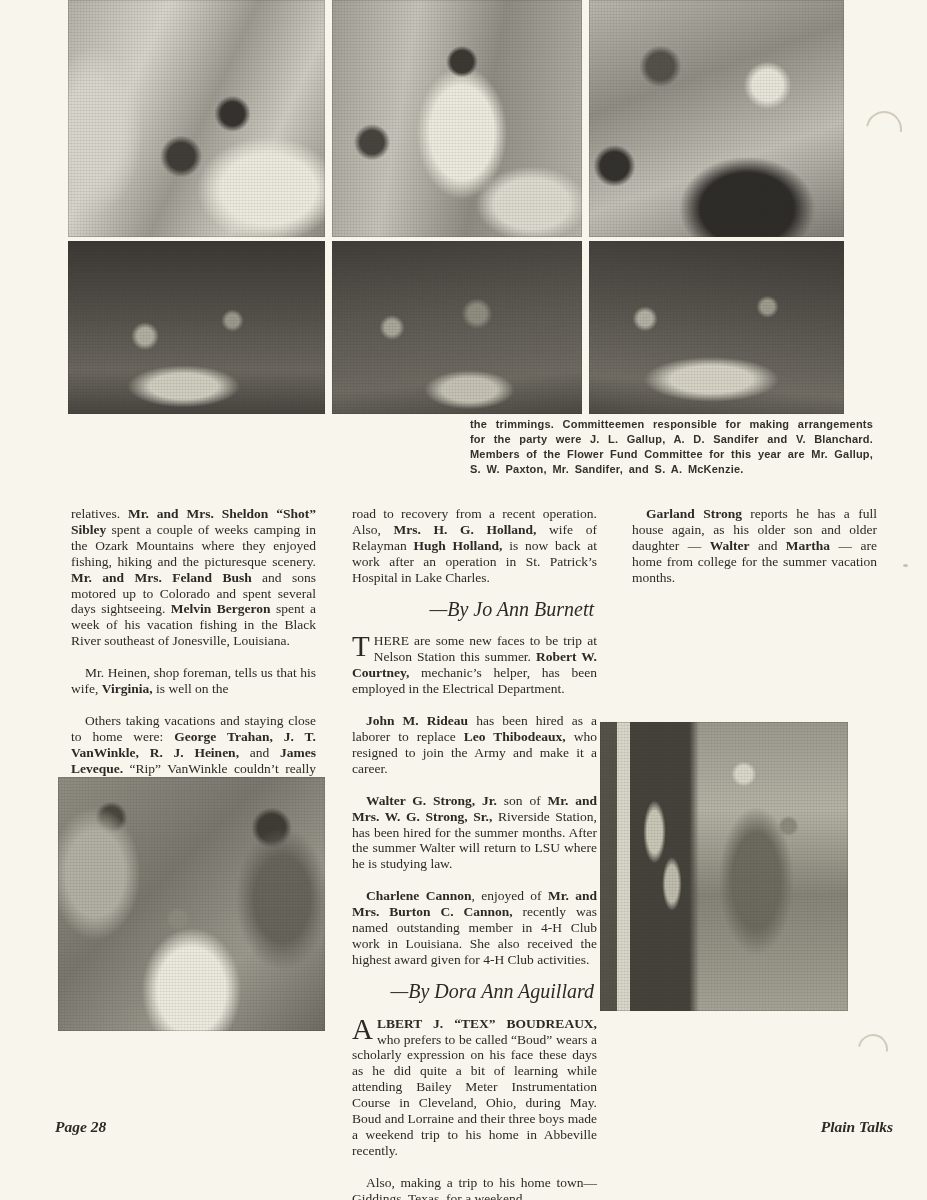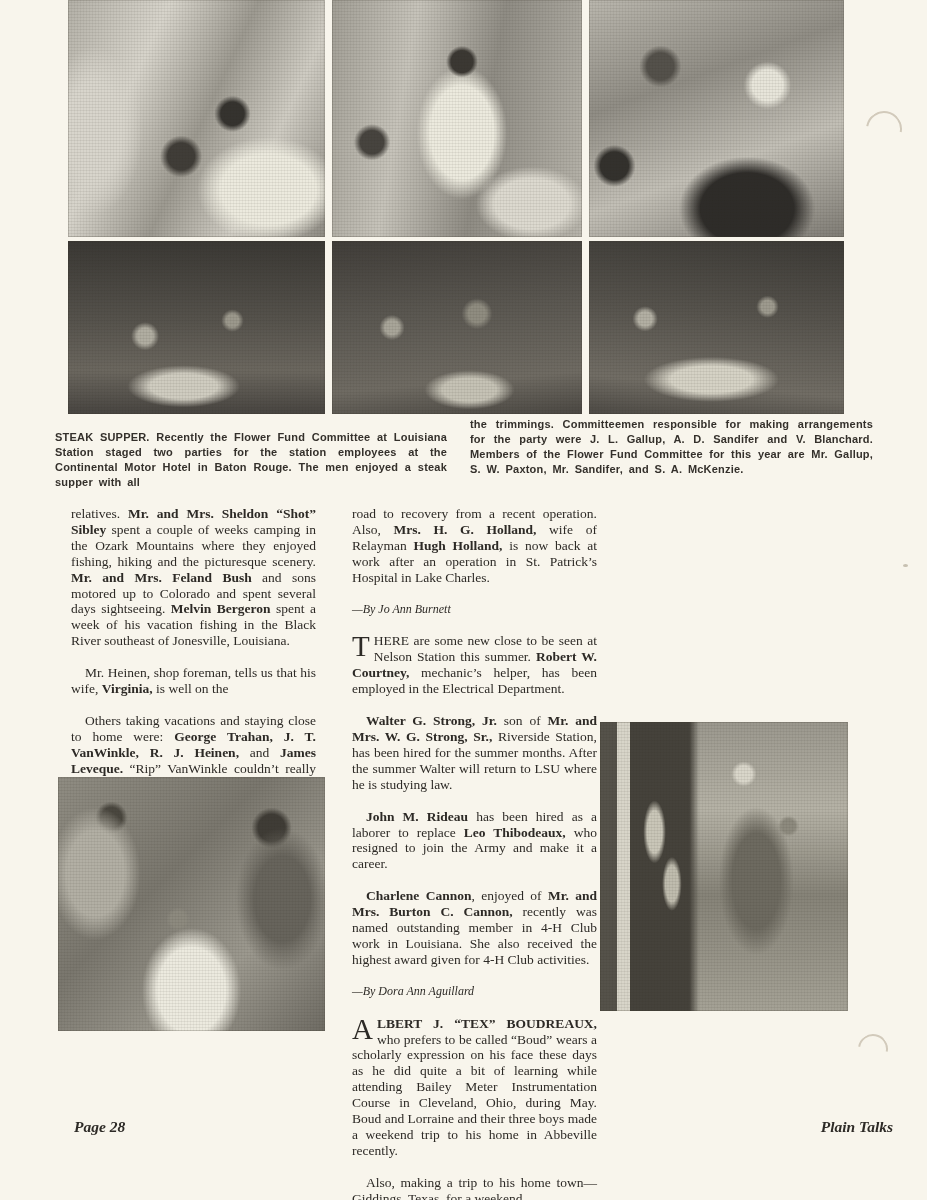--- a/index.html
+++ b/index.html
@@ -72,26 +72,26 @@
   .cap-good-fishing{left:600px;top:1022px;width:292px;}
 
   
   .col{position:absolute;top:490px;width:277px;font-size:13.5px;line-height:15.9px;text-align:justify;color:#2d2a26;}
   .col1{left:55px;}
   .col2{left:336px;}
   .col3{left:616px;}
   .col p{margin:16px;}
   .col p.ind{text-indent:14px;}
   .bold{font-weight:700;}
-  .byline{font-style:italic;font-size:12px;padding-right:3px;}
+  .byline{font-style:italic;text-align:right;font-size:20px;padding-right:3px;}
   .dropcap{float:left;font-size:29px;line-height:25px;padding:1px 4px 0 0;}
 
   
   .footer{position:absolute;left:55px;right:34px;top:1118px;display:flex;justify-content:space-between;
-          font-style:italic;font-weight:700;font-size:15.5px;color:#2d2a26;margin-left:19px;}
+          font-style:italic;font-weight:700;font-size:15.5px;color:#2d2a26;}
 
   
   .mark-ring{position:absolute;border-radius:50%;border:2px solid rgba(165,152,128,.45);
              border-bottom-color:transparent;border-left-color:transparent;transform:rotate(-35deg);}
   .mark-ring.m1{left:866px;top:111px;width:32px;height:32px;}
   .mark-ring.m2{left:858px;top:1034px;width:26px;height:26px;}
   .mark-dot{position:absolute;left:903px;top:564px;width:5px;height:3px;background:rgba(150,140,118,.5);border-radius:50%;}
 </style>
 </head>
 <body>
@@ -100,40 +100,40 @@
 
   <div class="photo-grid">
     <div class="ph ph1" aria-label="Men seated along a long banquet table in bright window light"></div>
     <div class="ph ph2" aria-label="Man in white shirt serving at the steak supper table"></div>
     <div class="ph ph3" aria-label="Crowd of station employees mingling before dinner"></div>
     <div class="ph ph4" aria-label="Dimly lit banquet table with diners"></div>
     <div class="ph ph5" aria-label="Guests eating at a long table in a dark dining room"></div>
     <div class="ph ph6" aria-label="Diners around a table set with bottles and plates"></div>
   </div>
 
-  <p class="cap cap-steak-left">STEAK SUPPER.  Recently the Flower Fund Committee at Louisiana Station staged two parties for the station employees at the Continental Motor Hotel in Baton Rouge.  The men enjoyed a steak supper with all</p>
   <p class="cap cap-steak-right">the trimmings.  Committeemen responsible for making arrangements for the party were J. L. Gallup, A. D. Sandifer and V. Blanchard.  Members of the Flower Fund Committee for this year are Mr. Gallup, S. W. Paxton, Mr. Sandifer, and S. A. McKenzie.</p>
 
   <div class="col col1">
       <p class="para"><span>relatives. </span><span class="bold">Mr. and Mrs. Sheldon “Shot” Sibley</span><span> spent a couple of weeks camping in the Ozark Mountains where they enjoyed fishing, hiking and the picturesque scenery. </span><span class="bold">Mr. and Mrs. Feland Bush</span><span> and sons motored up to Colorado and spent several days sightseeing. </span><span class="bold">Melvin Bergeron</span><span> spent a week of his vacation fishing in the Black River southeast of Jonesville, Louisiana.</span></p>
       <p class="para ind"><span>Mr. Heinen, shop foreman, tells us that his wife, </span><span class="bold">Virginia,</span><span> is well on the</span></p>
       <p class="para ind"><span>Others taking vacations and staying close to home were: </span><span class="bold">George Trahan, J. T. VanWinkle, R. J. Heinen,</span><span> and </span><span class="bold">James Leveque.</span><span> “Rip” VanWinkle couldn’t really call his time off a vacation, as he enlarged his home.</span></p>
     </div>
   <div class="col col2">
       <p class="para"><span>road to recovery from a recent operation. Also, </span><span class="bold">Mrs. H. G. Holland,</span><span> wife of Relayman </span><span class="bold">Hugh Holland,</span><span> is now back at work after an operation in St. Patrick’s Hospital in Lake Charles.</span></p>
       <p class="byline">—By Jo Ann Burnett</p>
-      <p class="para"><span class="dropcap">T</span><span>HERE are some new close to be seen at Nelson Station this summer. </span><span class="bold">Robert W. Courtney,</span><span> mechanic’s helper, has been employed in the Electrical Department.</span></p>
+      <p class="para"><span class="dropcap">T</span><span>HERE are some new faces to be trip at Nelson Station this summer. </span><span class="bold">Robert W. Courtney,</span><span> mechanic’s helper, has been employed in the Electrical Department.</span></p>
+      <p class="para ind"><span class="bold">John M. Rideau</span><span> has been hired as a laborer to replace </span><span class="bold">Leo Thibodeaux,</span><span> who resigned to join the Army and make it a career.</span></p>
       <p class="para ind"><span class="bold">Walter G. Strong, Jr.</span><span> son of </span><span class="bold">Mr. and Mrs. W. G. Strong, Sr.,</span><span> Riverside Station, has been hired for the summer months. After the summer Walter will return to LSU where he is studying law.</span></p>
-      <p class="para ind"><span class="bold">John M. Rideau</span><span> has been hired as a laborer to replace </span><span class="bold">Leo Thibodeaux,</span><span> who resigned to join the Army and make it a career.</span></p>
       <p class="para ind"><span class="bold">Charlene Cannon</span><span>, enjoyed of </span><span class="bold">Mr. and Mrs. Burton C. Cannon,</span><span> recently was named outstanding member in 4-H Club work in Louisiana. She also received the highest award given for 4-H Club activities.</span></p>
       <p class="byline">—By Dora Ann Aguillard</p>
       <p class="para"><span class="dropcap">A</span><span class="bold">LBERT J. “TEX” BOUDREAUX,</span><span> who prefers to be called “Boud” wears a scholarly expression on his face these days as he did quite a bit of learning while attending Bailey Meter Instrumentation Course in Cleveland, Ohio, during May. Boud and Lorraine and their three boys made a weekend trip to his home in Abbeville recently.</span></p>
       <p class="para ind"><span>Also, making a trip to his home town—Giddings, Texas, for a weekend</span></p>
     </div>
   <div class="col col3">
+      <p class="para ind"><span class="bold">Garland Strong</span><span> reports he has a full house again, as his older son and older daughter — </span><span class="bold">Walter</span><span> and </span><span class="bold">Martha</span><span> — are home from college for the summer vacation months.</span></p>
     </div>
 
   <div class="ph ph-new-arrival" aria-label="Couple holding their baby daughter outdoors"></div>
 
   <div class="ph ph-good-fishing" aria-label="Men aboard an offshore rig with strings of redfish and trout"></div>
 
   <div class="footer">
     <span>Page 28</span>
     <span>Plain Talks</span>
   </div>

